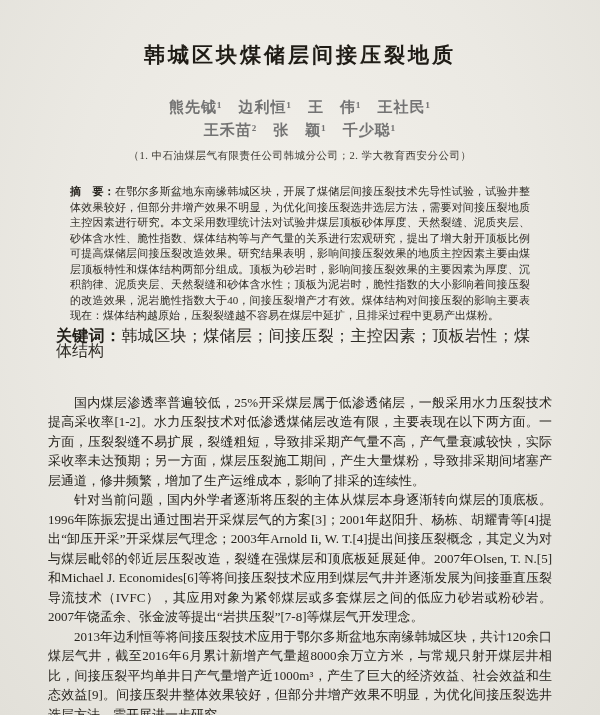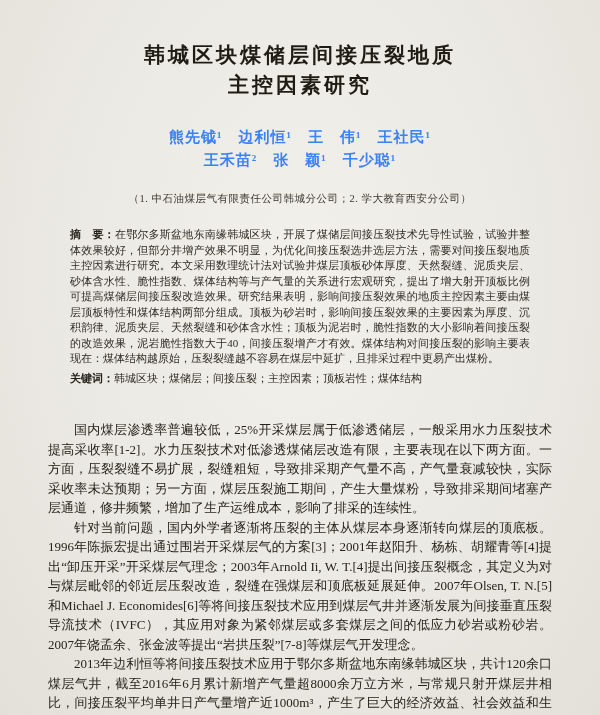--- a/index.html
+++ b/index.html
@@ -26,41 +26,41 @@
     letter-spacing: 3px;
     color: #1f1c16;
   }
   .title-line { display: block; }
   .authors {
     text-align: center;
     font-weight: bold;
     font-size: 15px;
     line-height: 23px;
     letter-spacing: 1px;
-    color: #3b82f6;
+    color: #737373;
   }
   .affiliation {
     text-align: center;
     font-size: 10.5px;
     line-height: 15px;
-    margin-top: 19px;
+    margin-top: 6px;
     color: #3b3831;
     letter-spacing: 0.5px;
   }
   .abstract {
     margin: 21px 22px 0 22px;
     font-size: 11px;
     line-height: 15.5px;
     text-align: justify;
     text-justify: inter-ideograph;
     color: #2e2b25;
   }
   .keywords {
-    margin: 4px 22px 0 22px;
-    font-size: 11px;
+    margin: 4px 22px 0 8px;
+    font-size: 16px;
     line-height: 15.5px;
     text-align: justify;
     color: #2e2b25;
   }
   .inline-label { font-weight: bold; color: #211e18; }
   .body-text {
     margin-top: 34px;
     font-size: 13px;
     line-height: 19.5px;
     text-align: justify;
@@ -69,21 +69,20 @@
   }
   .body-text p { margin: 0; text-indent: 2em; }
 </style>
 </head>
 <body>
 
 <div class="page">
 
   <h1 class="title">
     <span class="title-line">韩城区块煤储层间接压裂地质</span>
-    <span class="title-line">主控因素研究</span>
   </h1>
 
   <div class="authors">熊先钺¹　边利恒¹　王　伟¹　王社民¹</div>
   <div class="authors">王禾苗²　张　颖¹　千少聪¹</div>
 
   <div class="affiliation">（1. 中石油煤层气有限责任公司韩城分公司；2. 学大教育西安分公司）</div>
 
   <div class="abstract">
     <span class="inline-label">摘　要：</span><span>在鄂尔多斯盆地东南缘韩城区块，开展了煤储层间接压裂技术先导性试验，试验井整体效果较好，但部分井增产效果不明显，为优化间接压裂选井选层方法，需要对间接压裂地质主控因素进行研究。本文采用数理统计法对试验井煤层顶板砂体厚度、天然裂缝、泥质夹层、砂体含水性、脆性指数、煤体结构等与产气量的关系进行宏观研究，提出了增大射开顶板比例可提高煤储层间接压裂改造效果。研究结果表明，影响间接压裂效果的地质主控因素主要由煤层顶板特性和煤体结构两部分组成。顶板为砂岩时，影响间接压裂效果的主要因素为厚度、沉积韵律、泥质夹层、天然裂缝和砂体含水性；顶板为泥岩时，脆性指数的大小影响着间接压裂的改造效果，泥岩脆性指数大于40，间接压裂增产才有效。煤体结构对间接压裂的影响主要表现在：煤体结构越原始，压裂裂缝越不容易在煤层中延扩，且排采过程中更易产出煤粉。</span>
   </div>

